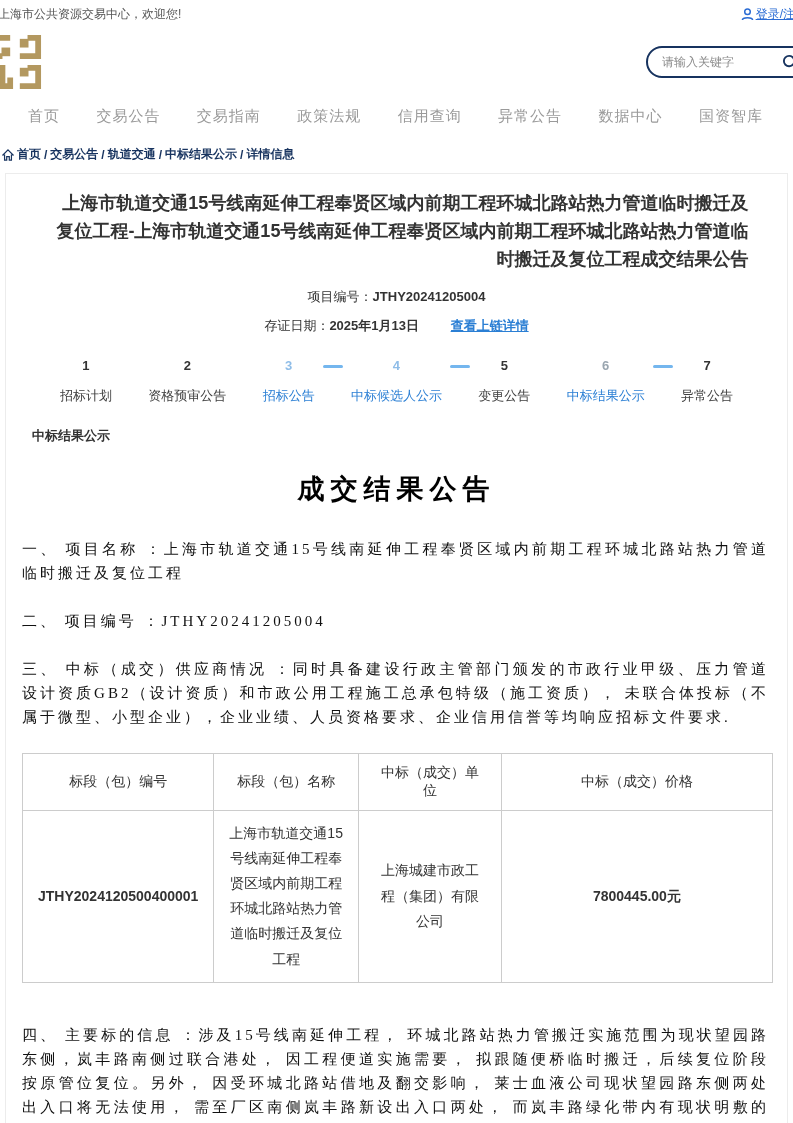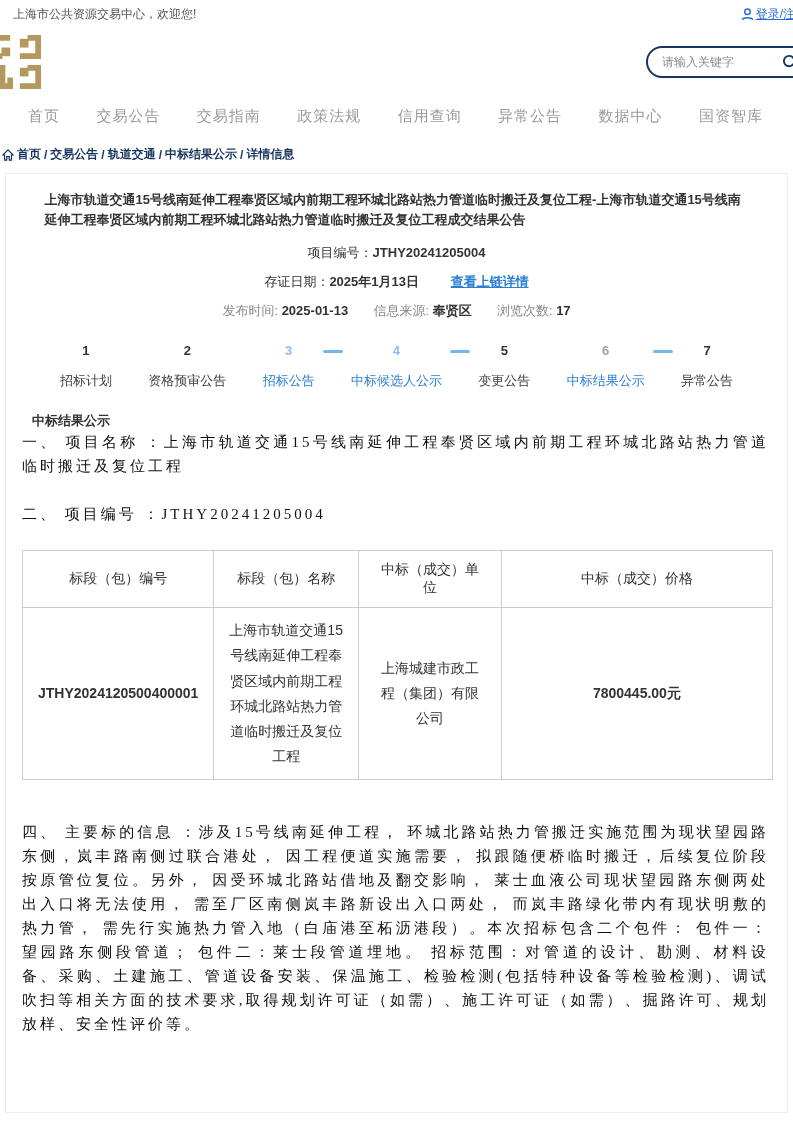--- a/index.html
+++ b/index.html
@@ -1,20 +1,20 @@
 <!DOCTYPE html>
 <html><head>
 <meta charset="utf-8">
 <style>
   * { margin:0; padding:0; box-sizing:border-box; }
   html,body { width:793px; height:1123px; background:#fff; overflow:hidden;
     font-family:"Liberation Sans", sans-serif; }
   
   .topbar { display:flex; justify-content:space-between; align-items:center;
-    padding:6px 0 4px 15px; font-size:12px; color:#555; }
+    padding:6px 0 4px 0; font-size:12px; color:#555; }
   .topbar .welcome { margin-left:-2px; white-space:nowrap; }
   .topbar .login-wrap { display:flex; align-items:center; gap:2px; margin-right:-14px; white-space:nowrap; }
   .topbar .login-link { color:#2b6cd4; text-decoration:underline; cursor:pointer; }
   
   .header { display:flex; align-items:center; justify-content:space-between; padding:8px 0 10px 0; }
   .brand { display:flex; align-items:center; gap:10px; margin-left:-14px; }
   .brand-logo { flex:0 0 auto; }
   .brand-text .line1 { font-size:15px; color:#7a7a7a; letter-spacing:1px; }
   .brand-text .line2 { font-size:21px; font-weight:bold; color:#17335f; letter-spacing:2px; margin-top:2px; }
   .search-pill { display:flex; align-items:center; justify-content:space-between;
@@ -27,21 +27,21 @@
   .nav { display:flex; justify-content:space-between; padding:8px 30px 10px 28px; }
   .nav-item { font-size:15px; color:#9a9a9a; cursor:pointer; letter-spacing:1px; }
   
   .breadcrumb { display:flex; align-items:center; gap:3px; padding:10px 0 6px 2px;
     font-size:12px; font-weight:bold; color:#17335f; }
   .breadcrumb .crumb { cursor:pointer; }
   .breadcrumb .sep { font-weight:bold; }
   
   .content { border:1px solid #ececec; margin:4px 5px 0 5px; padding:14px 8px 20px 8px;
     min-height:940px; }
-  .doc-title { font-size:13px; font-weight:bold; color:#333; text-align:left;
+  .doc-title { font-size:18px; font-weight:bold; color:#333; text-align:right;
     line-height:1.55; width:92%; margin:2px auto 14px auto; }
   .meta { text-align:center; font-size:13px; color:#333; margin-top:11px; }
   .meta .lbl { color:#333; }
   .meta b { font-weight:bold; }
   .meta .gray { color:#888; }
   .chain-link { color:#2b7fd4; font-weight:bold; text-decoration:underline; cursor:pointer; margin-left:28px; }
   .meta .gap { display:inline-block; width:18px; }
   
   .steps { display:flex; align-items:flex-start; width:88%; margin:24px auto 0 auto; }
   .step { display:flex; flex-direction:column; align-items:center; flex:0 0 auto; }
@@ -151,30 +151,20 @@
 
   <div class="meta">
     <span class="lbl">项目编号：</span><b>JTHY20241205004</b>
   </div>
 
   <div class="meta">
     <span class="lbl">存证日期：</span><b>2025年1月13日</b>
     <span class="chain-link">查看上链详情</span>
   </div>
 
-  <div class="meta">
-    <span class="gray">发布时间:</span>
-    <b>2025-01-13</b>
-    <span class="gap"></span>
-    <span class="gray">信息来源:</span>
-    <b>奉贤区</b>
-    <span class="gap"></span>
-    <span class="gray">浏览次数:</span>
-    <b>17</b>
-  </div>
 
   <div class="steps">
     <div class="step">
       <span class="num n-dark">1</span>
       <span class="lab l-dark">招标计划</span>
     </div>
     <div class="conn none"></div>
     <div class="step">
       <span class="num n-dark">2</span>
       <span class="lab l-dark">资格预审公告</span>
@@ -201,23 +191,25 @@
     </div>
     <div class="conn blue"></div>
     <div class="step">
       <span class="num n-dark">7</span>
       <span class="lab l-dark">异常公告</span>
     </div>
   </div>
 
   <div class="section-tag">中标结果公示</div>
 
+  <div class="doc-heading">成交结果公告</div>
 
   <p class="para">一、 项目名称 ：上海市轨道交通15号线南延伸工程奉贤区域内前期工程环城北路站热力管道临时搬迁及复位工程</p>
   <p class="para">二、 项目编号 ：JTHY20241205004</p>
+  <p class="para">三、 中标（成交）供应商情况 ：同时具备建设行政主管部门颁发的市政行业甲级、压力管道设计资质GB2（设计资质）和市政公用工程施工总承包特级（施工资质）， 未联合体投标（不属于微型、小型企业），企业业绩、人员资格要求、企业信用信誉等均响应招标文件要求.</p>
 
   <table class="result-table">
     <thead>
       <tr>
         <th class="col1">标段（包）编号</th>
         <th class="col2">标段（包）名称</th>
         <th class="col3">中标（成交）单位</th>
         <th class="col4">中标（成交）价格</th>
       </tr>
     </thead>

